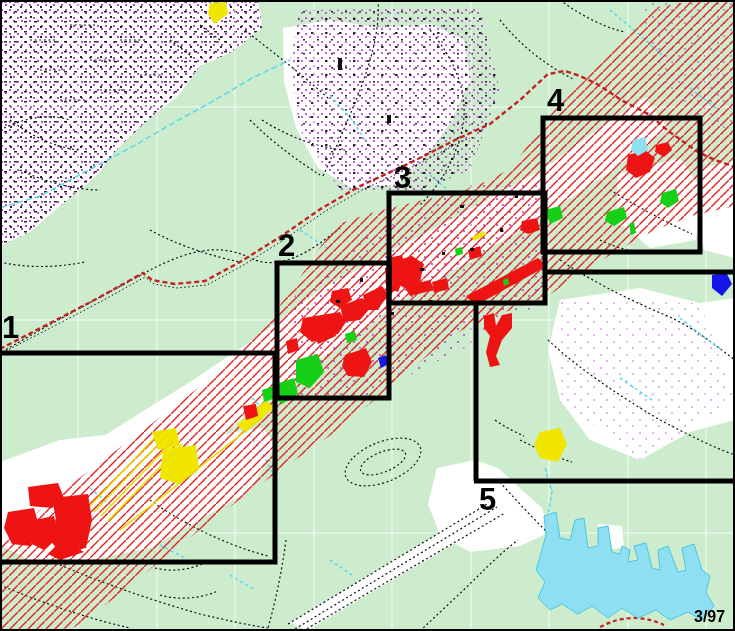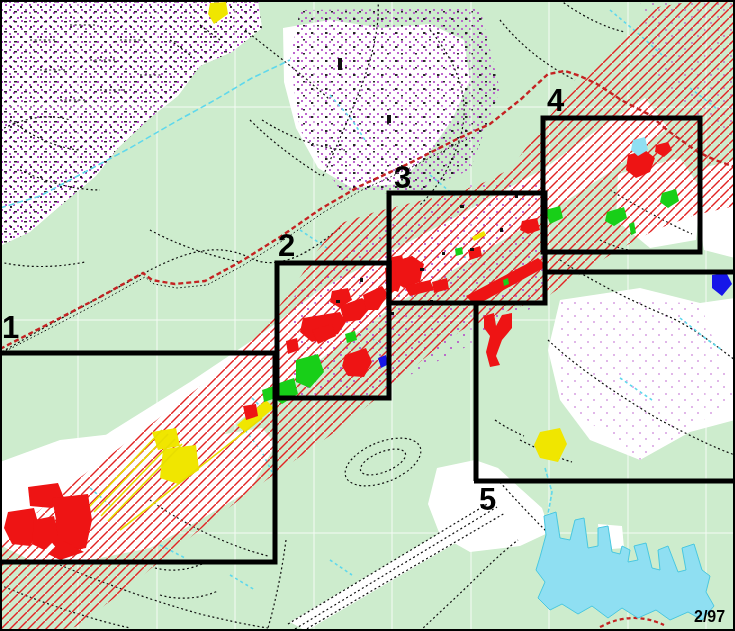--- a/index.html
+++ b/index.html
@@ -246,15 +246,15 @@
 
   <rect x="1" y="1" width="733" height="629" fill="none" stroke="#000000" stroke-width="2"></rect>
 </svg>
 
 <div class="sheet-label" style="left: 2px; top: 312px;">1</div>
 <div class="sheet-label" style="left: 278px; top: 230px;">2</div>
 <div class="sheet-label" style="left: 394px; top: 162px;">3</div>
 <div class="sheet-label" style="left: 547px; top: 85px;">4</div>
 <div class="sheet-label" style="left: 479px; top: 484px;">5</div>
 
-<div class="date-label" style="left:694px; top:609px;">2/97</div>
+<div class="date-label" style="left:694px; top:609px;">3/97</div>
 
 </div>
 
 </body></html>

